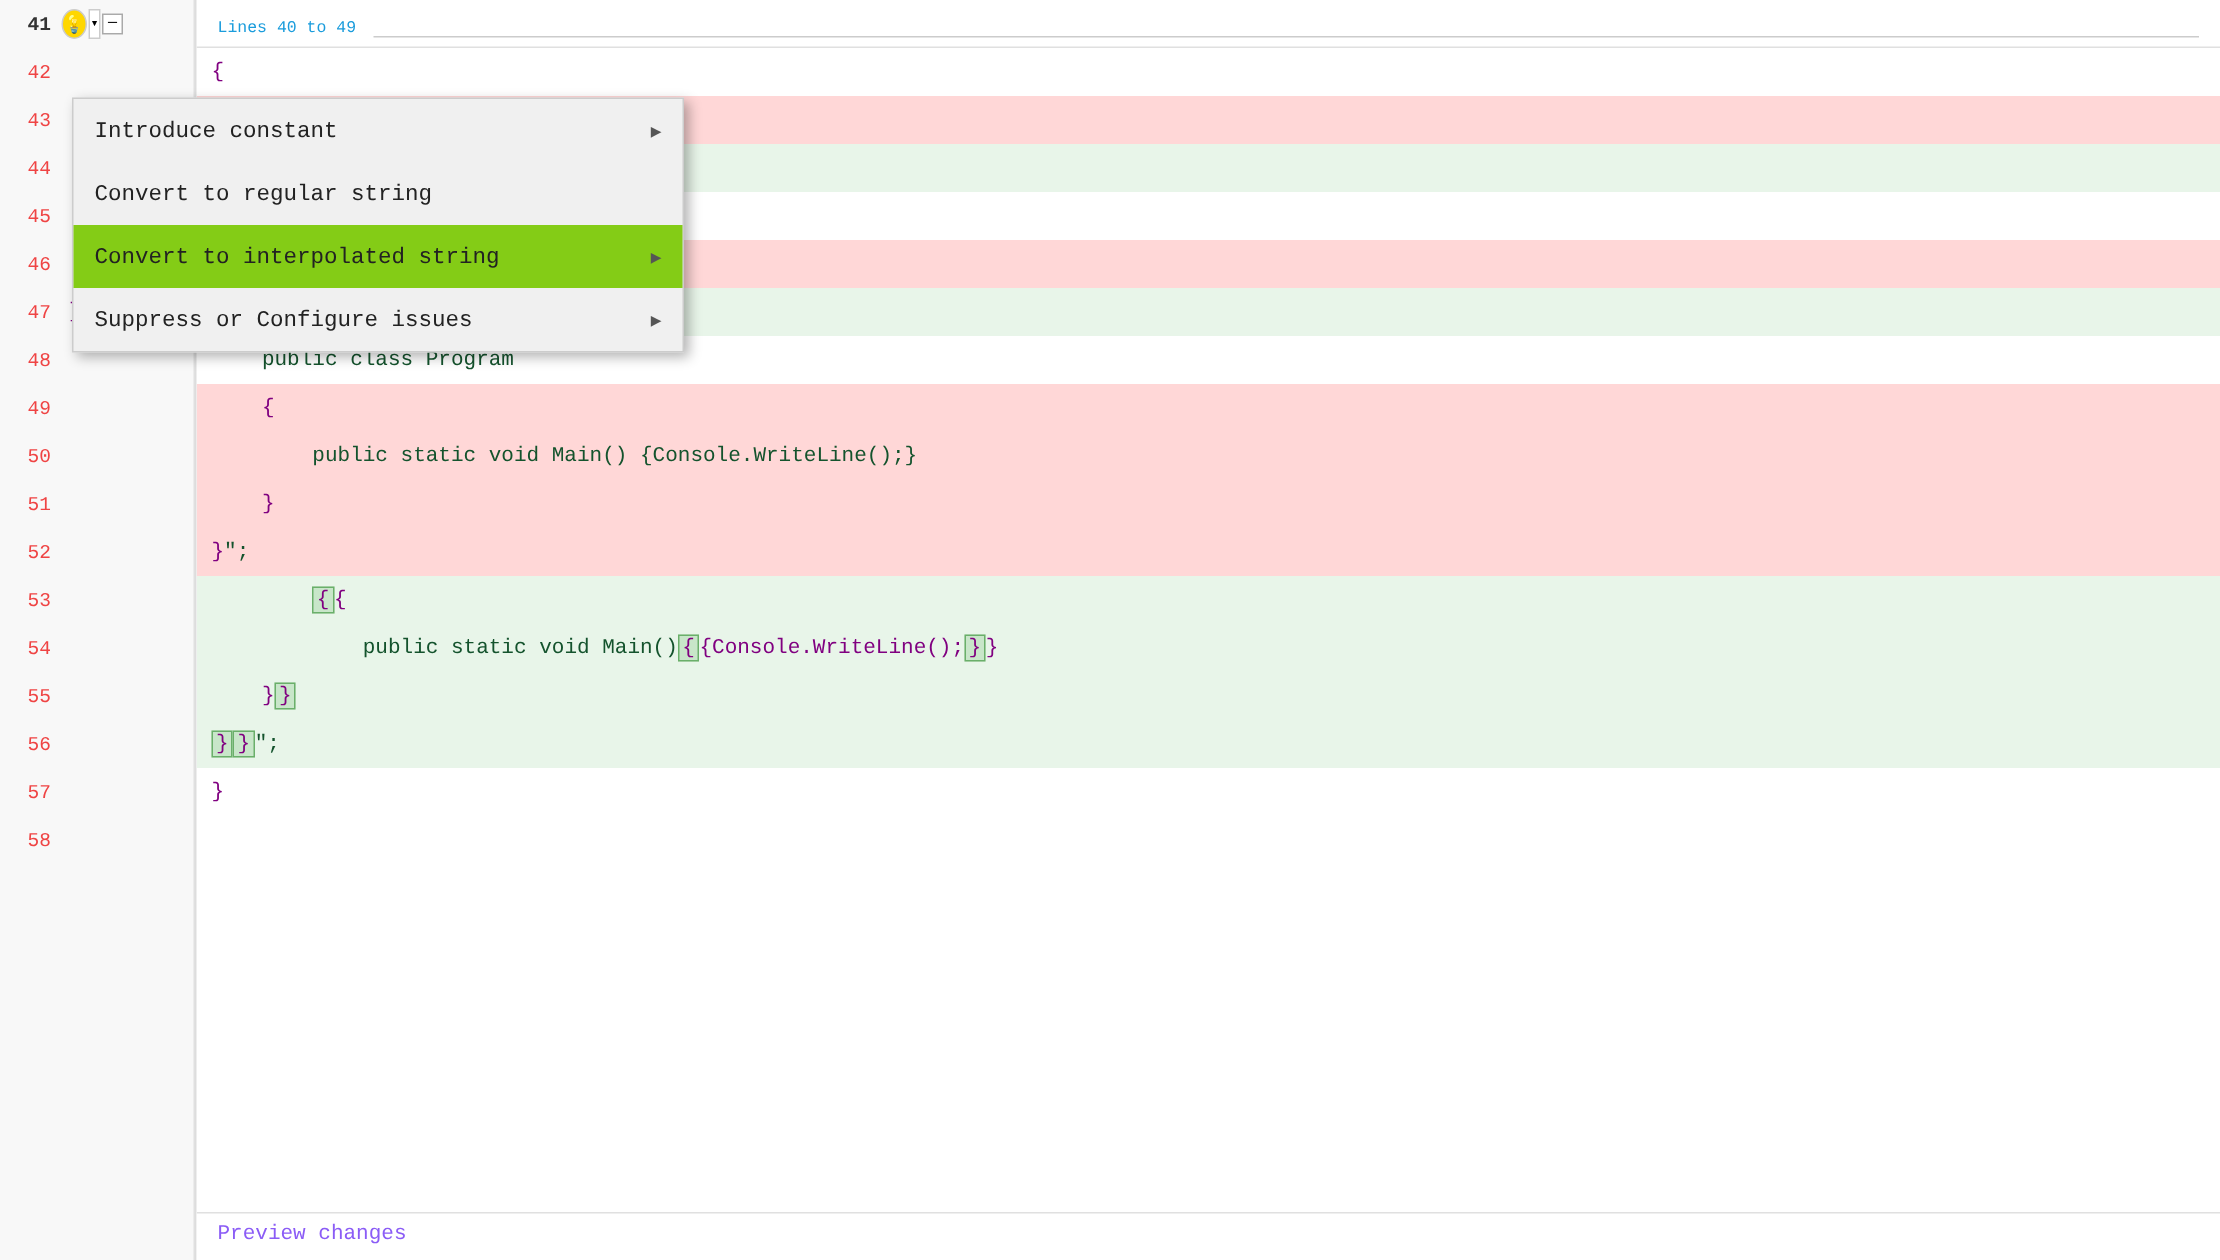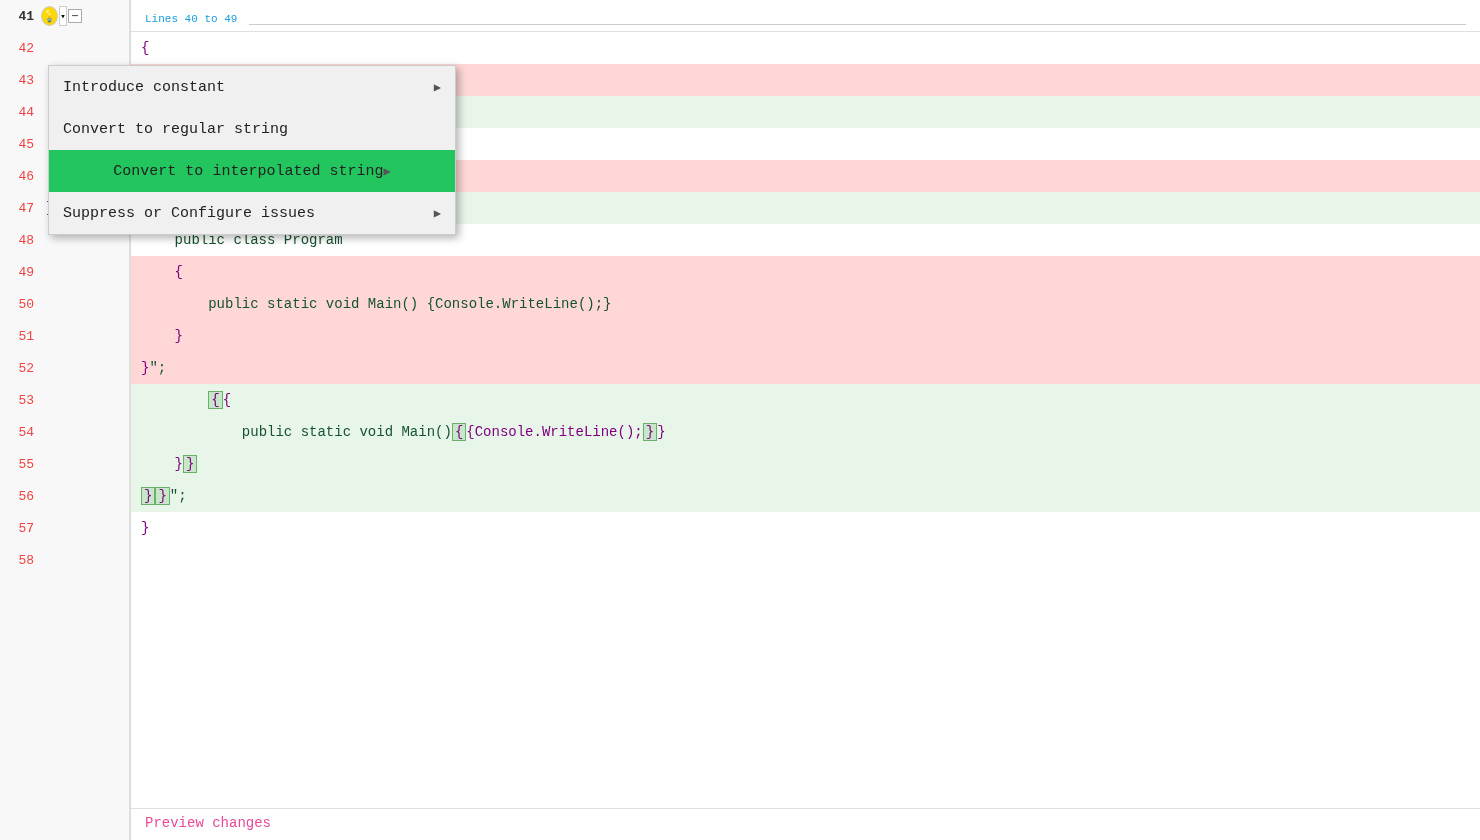--- a/index.html
+++ b/index.html
@@ -126,22 +126,21 @@
       align-items: center;
       justify-content: space-between;
       padding: 10px 14px;
       cursor: pointer;
       font-size: 15px;
       color: #222;
       height: 42px;
     }
 
     .menu-item:hover, .menu-item.highlighted {
-      background: #22c55e;
-      justify-content: center;
+      background: #84cc16;
     }
 
     .menu-item .chevron {
       font-size: 12px;
       color: #555;
     }
 
     
     .code-panel {
       flex: 1;
@@ -415,17 +414,17 @@
         <span class="plain">";</span>
       </div>
 
       <div class="code-line normal">
         <span class="purple">}</span>
       </div>
 
     </div>
 
     <div class="preview-footer">
-      <span style="color:#ec4899;">Preview changes</span>
+      <span style="color:#8b5cf6;">Preview changes</span>
     </div>
   </div>
 
 </div>
 
 </body></html>

